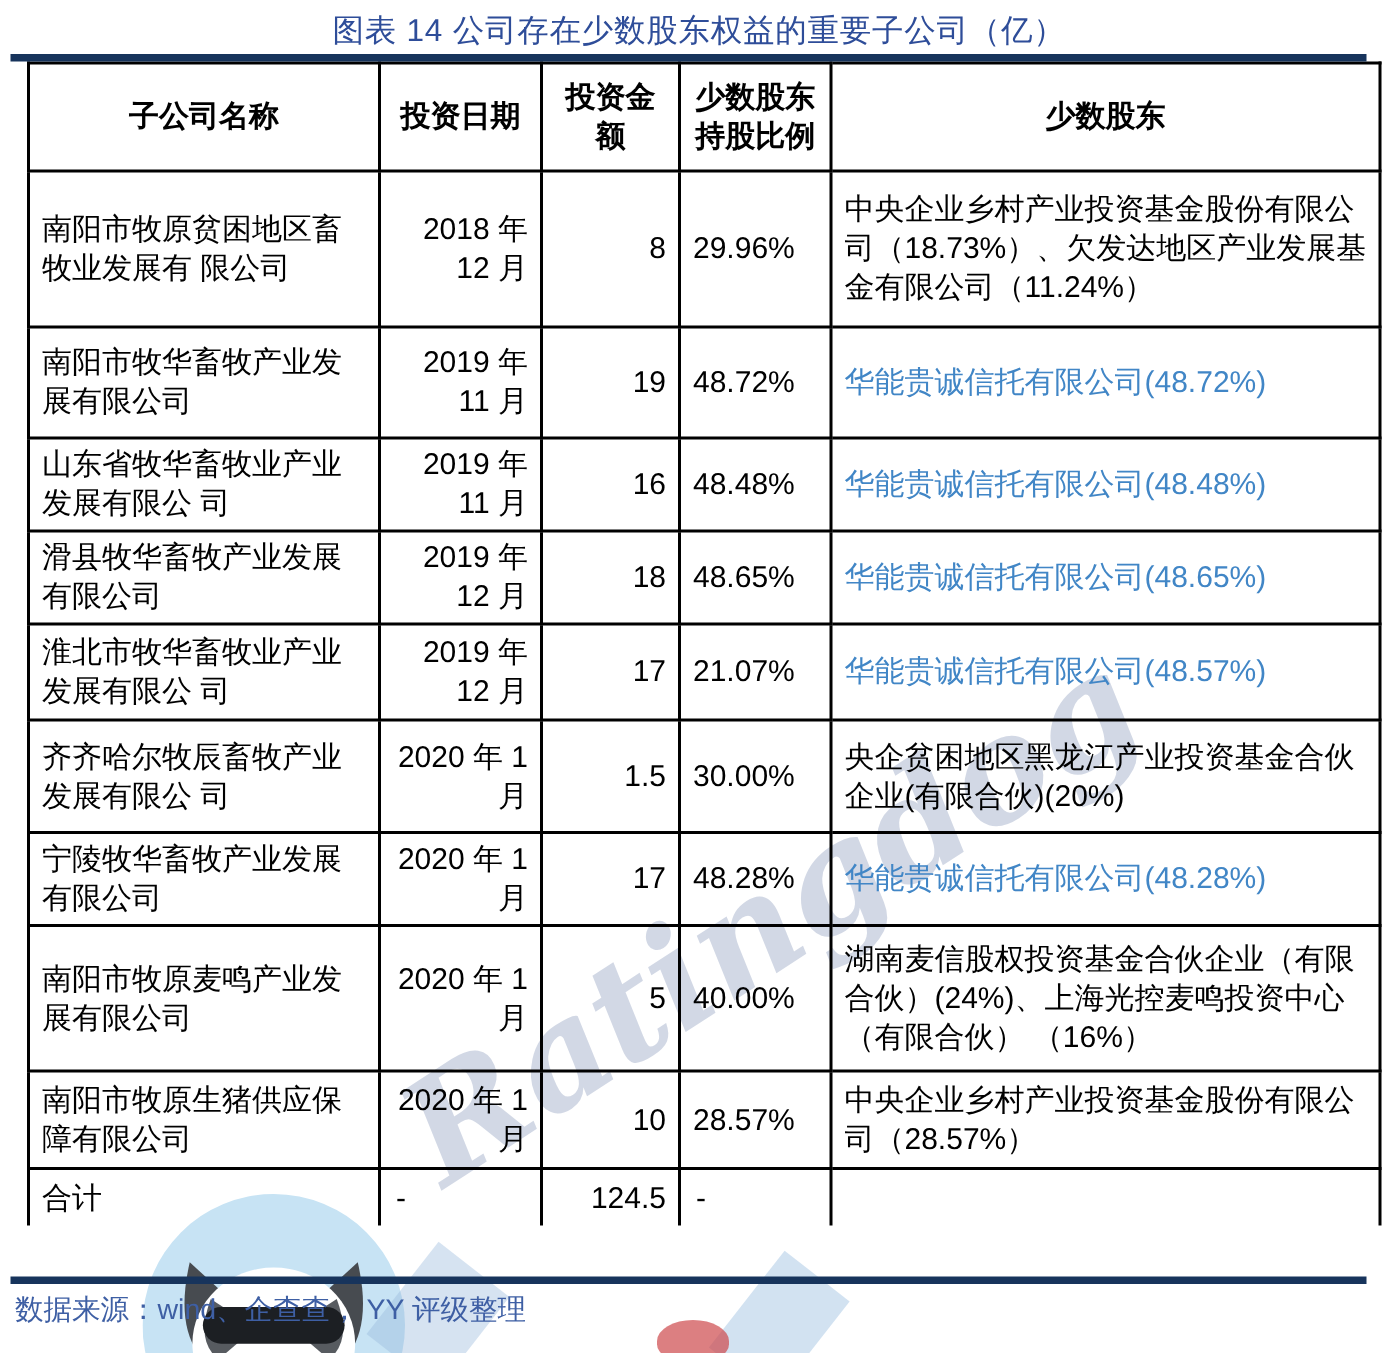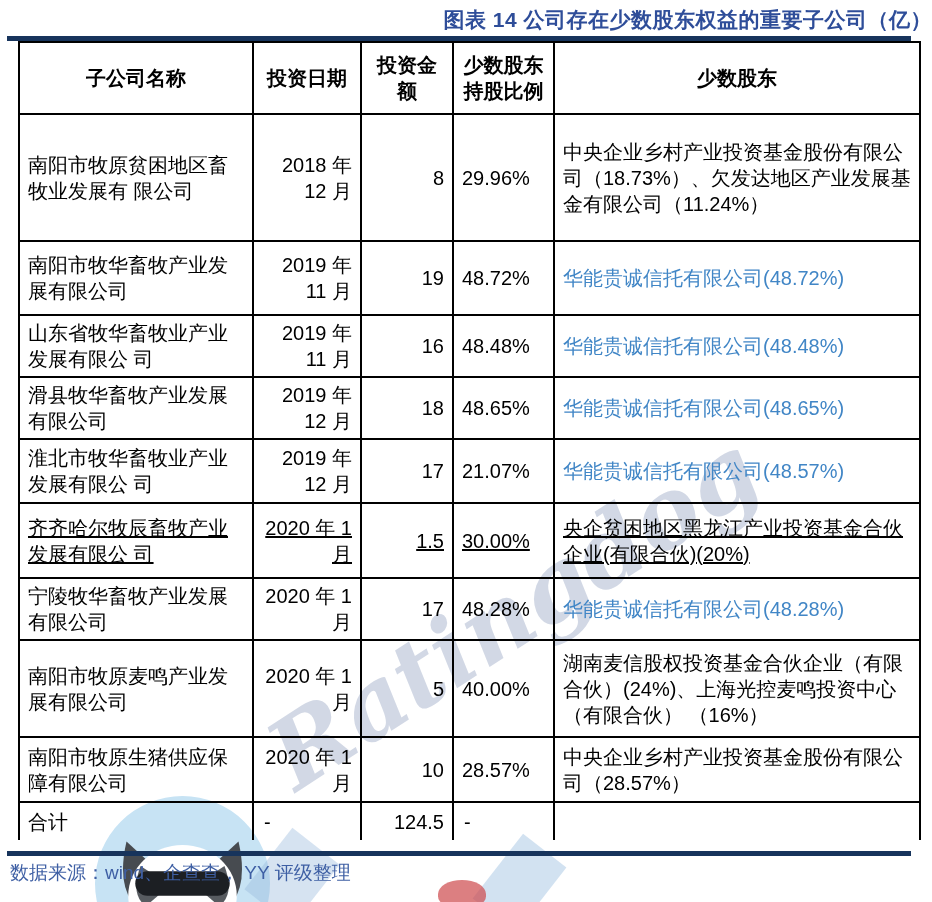--- a/index.html
+++ b/index.html
@@ -1,22 +1,22 @@
 <!DOCTYPE html>
 <html style="--title_blue: #2e4d99; --link_blue: #4186c6; --rule_navy: #17345c; --footer_blue: #3e5fa4; --header_bg: #f2f2f2;"><head>
 <meta charset="utf-8">
 <style>
   html,body{margin:0;padding:0;background:#fff;}
   .page{
     position:relative;width:932px;height:902px;background:#fff;overflow:hidden;
     font-family:"Liberation Sans","DejaVu Sans",sans-serif;color:#000;
   }
   .title{
-    position:absolute;top:6px;left:0;width:100%;text-align:right;
-    font-size:21px;font-weight:bold;color:var(--title_blue);z-index:4;letter-spacing:0.5px;
+    position:absolute;top:6px;left:0;width:100%;text-align:center;
+    font-size:21px;font-weight:normal;color:var(--title_blue);z-index:4;letter-spacing:0.5px;
   }
   .rule{position:absolute;left:7px;width:904px;height:5px;background:var(--rule_navy);z-index:5;}
   .rule.top{top:36px;}
   .rule.bottom{top:851px;}
   table.subs{
     position:absolute;left:18px;top:41px;border-collapse:collapse;table-layout:fixed;
     z-index:3;font-size:20px;
   }
   table.subs td, table.subs th{
     border:2px solid #000;vertical-align:middle;white-space:pre-line;
@@ -88,21 +88,21 @@
         <th>子公司名称</th>
         <th>投资日期</th>
         <th>投资金
 额</th>
         <th>少数股东
 持股比例</th>
         <th>少数股东</th>
       </tr>
     </thead>
     <tbody id="table-body">
-        <tr style="height: 127px;">
+        <tr style="height: 104px;">
     <td class="c-name">南阳市牧原贫困地区畜
 牧业发展有 限公司</td>
     <td class="c-date">2018 年
 12 月</td>
     <td class="c-amount">8</td>
     <td class="c-ratio">29.96%</td>
     <td class="c-sh">中央企业乡村产业投资基金股份有限公
 司（18.73%）、欠发达地区产业发展基
 金有限公司（11.24%）</td>
   </tr>
@@ -135,21 +135,21 @@
   </tr>
         <tr style="height: 64px;">
     <td class="c-name">淮北市牧华畜牧业产业
 发展有限公 司</td>
     <td class="c-date">2019 年
 12 月</td>
     <td class="c-amount">17</td>
     <td class="c-ratio">21.07%</td>
     <td class="c-sh link">华能贵诚信托有限公司(48.57%)</td>
   </tr>
-        <tr style="height: 75px; text-decoration: underline;">
+        <tr style="height: 75px;">
     <td class="c-name">齐齐哈尔牧辰畜牧产业
 发展有限公 司</td>
     <td class="c-date">2020 年 1
 月</td>
     <td class="c-amount">1.5</td>
     <td class="c-ratio">30.00%</td>
     <td class="c-sh">央企贫困地区黑龙江产业投资基金合伙
 企业(有限合伙)(20%)</td>
   </tr>
         <tr style="height: 62px;">

